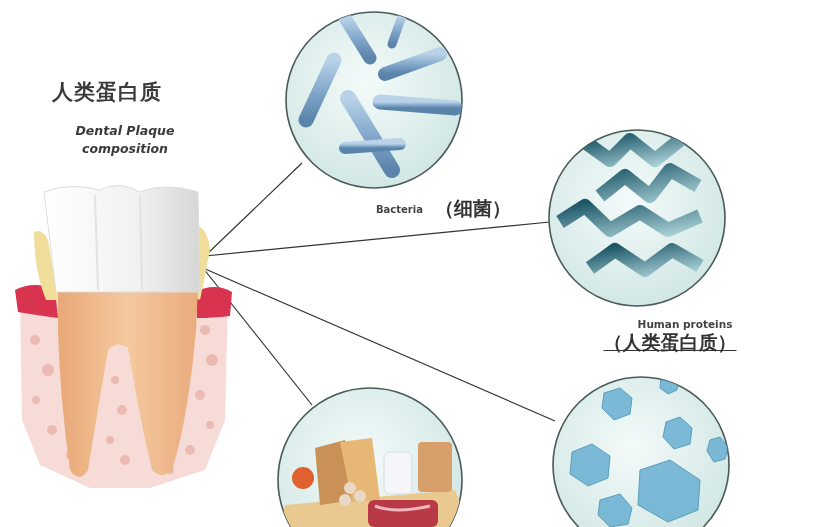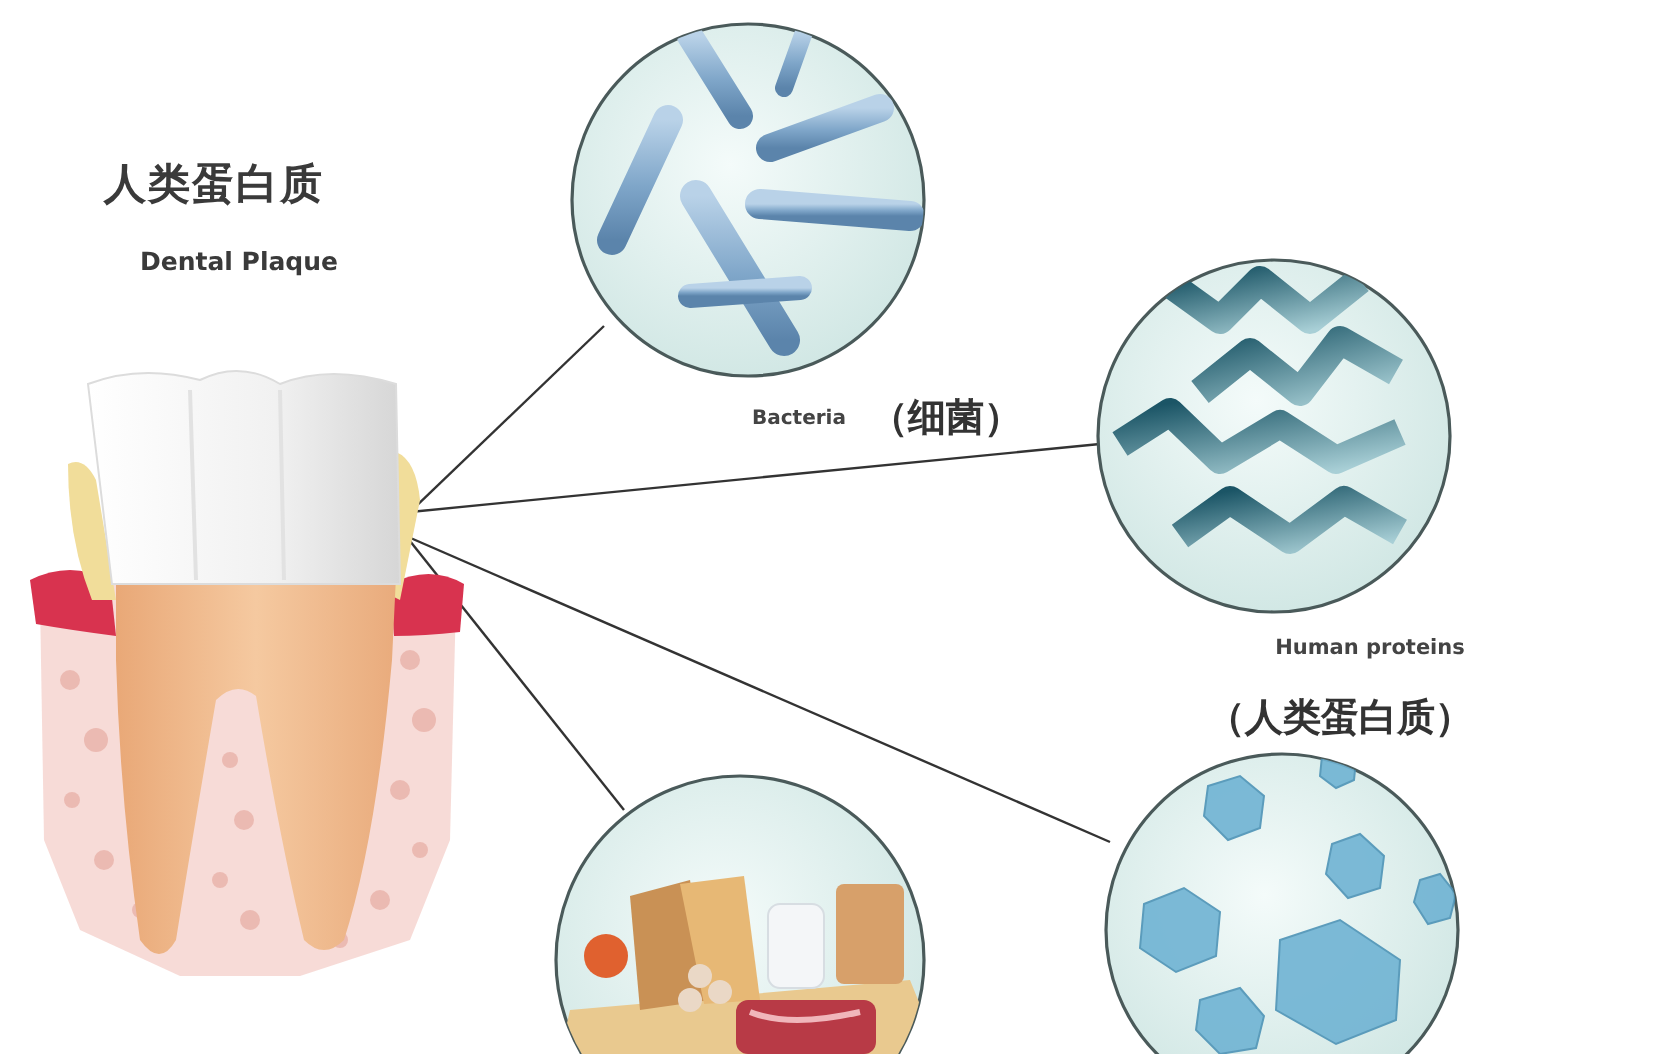--- a/index.html
+++ b/index.html
@@ -1,19 +1,19 @@
 <!DOCTYPE html>
 <html><head>
 <meta charset="utf-8">
 <style>
   html,body{margin:0;padding:0;background:#fff;}
   body{width:836px;height:527px;overflow:hidden;position:relative;font-family:"DejaVu Sans","Liberation Sans",sans-serif;}
   .abs{position:absolute;}
   .title-cn{left:52px;top:78px;font-size:21px;font-weight:bold;color:#3a3a3a;letter-spacing:1px;}
-  .title-en{left:70px;top:122px;font-size:12.5px;font-weight:bold;color:#3a3a3a;line-height:18px;width:110px;}
+  .title-en{left:70px;top:122px;font-size:12.5px;font-weight:bold;color:#3a3a3a;line-height:18px;text-align:center;width:110px;font-style:italic;}
   .lbl-en{font-size:10px;font-weight:bold;color:#444;padding-left:30px;}
   .lbl-cn{font-size:19px;font-weight:bold;color:#333;}
   svg.main{position:absolute;left:0;top:0;}
 </style>
 </head>
 <body>
 
 <svg class="main" width="836" height="527" viewBox="0 0 836 527">
   <defs>
     <radialGradient id="circGrad" cx="45%" cy="40%" r="65%">
@@ -143,23 +143,24 @@
       <polygon points="572,452 592,444 610,456 608,478 588,486 570,474"></polygon>
       <polygon points="640,470 670,460 700,480 698,510 668,522 638,505"></polygon>
       <polygon points="600,500 620,494 632,508 628,524 610,527 598,515"></polygon>
     </g>
   </g>
 </svg>
 
 <div class="abs title-cn">人类蛋白质</div>
 <div class="abs title-en">
   <div>Dental Plaque</div>
+  <div>composition</div>
 </div>
 
 <div class="abs" style="left:346px;top:196px;display:flex;align-items:center;gap:12px;">
   <span class="lbl-en">Bacteria</span>
   <span class="lbl-cn">（细菌）</span>
 </div>
 
 <div class="abs" style="left:580px;top:318px;width:180px;text-align:center;">
   <div class="lbl-en" style="font-size:10.5px;">Human proteins</div>
-  <div class="lbl-cn" style="margin-top:16px;">（人类蛋白质）</div>
+  <div class="lbl-cn" style="margin-top:0;text-decoration:underline;">（人类蛋白质）</div>
 </div>
 
 </body></html>

